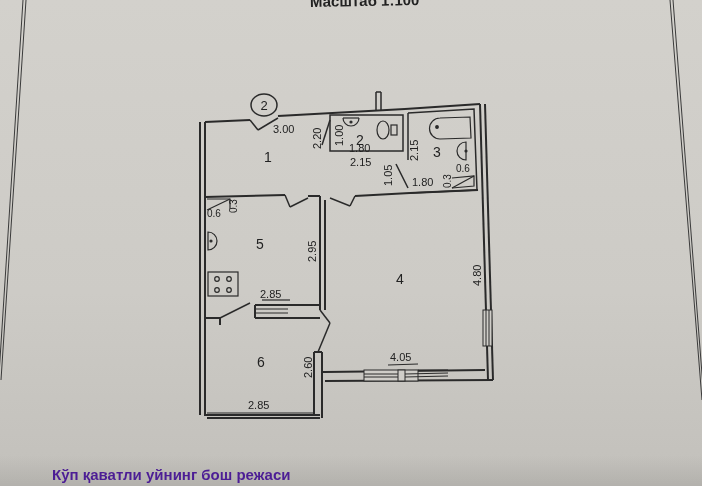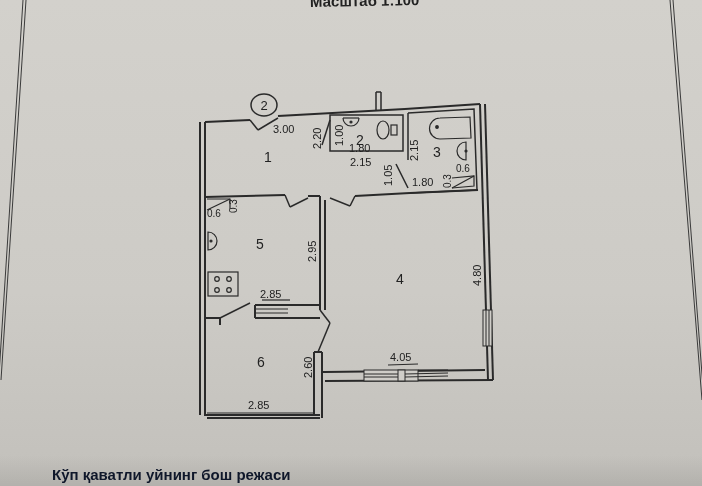--- a/index.html
+++ b/index.html
@@ -13,21 +13,21 @@
       position: absolute; left: 0; top: 0; width: 702px; height: 486px;
       background: linear-gradient(180deg, #d3d1cc 0%, #cdcbc6 60%, #c2c0bb 100%);
     }
     .scale-title {
       position: absolute; left: 310px; top: -8px;
       font-size: 15px; font-weight: bold; color: #222;
       transform: rotate(-1deg);
     }
     .footer-title {
       position: absolute; left: 52px; top: 466px;
-      font-size: 15px; font-weight: bold; color: #0f172a;
+      font-size: 15px; font-weight: bold; color: #4c1d95;
     }
     .footer-shadow {
       position: absolute; left: 0; top: 455px; width: 702px; height: 31px;
       background: linear-gradient(180deg, rgba(0,0,0,0) 0%, rgba(0,0,0,0.08) 100%);
     }
     svg.plan { position: absolute; left: 0; top: 0; }
     .lbl { font-family: "Liberation Sans", sans-serif; fill: #222; }
   </style>
 </head>
 <body>

